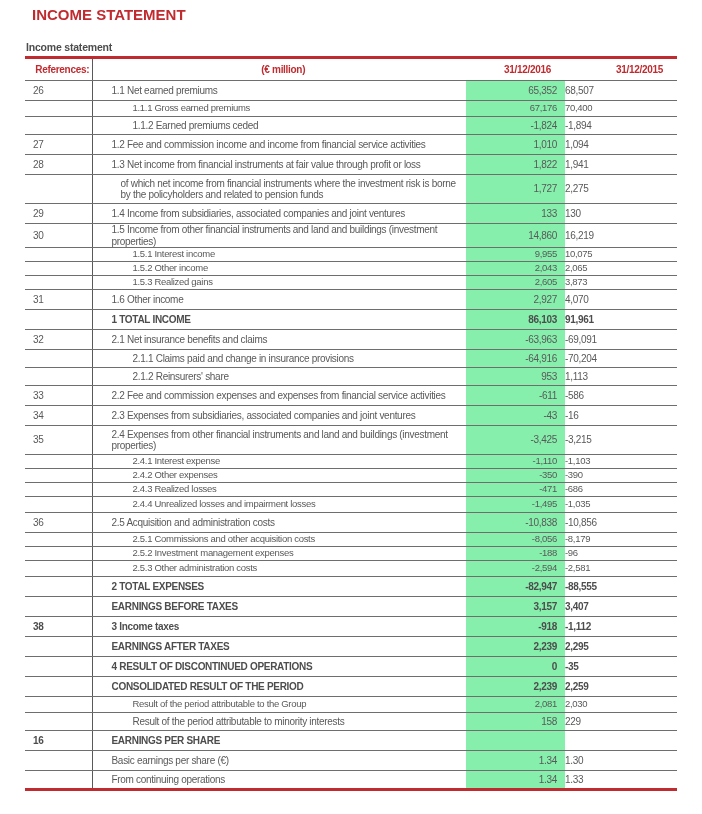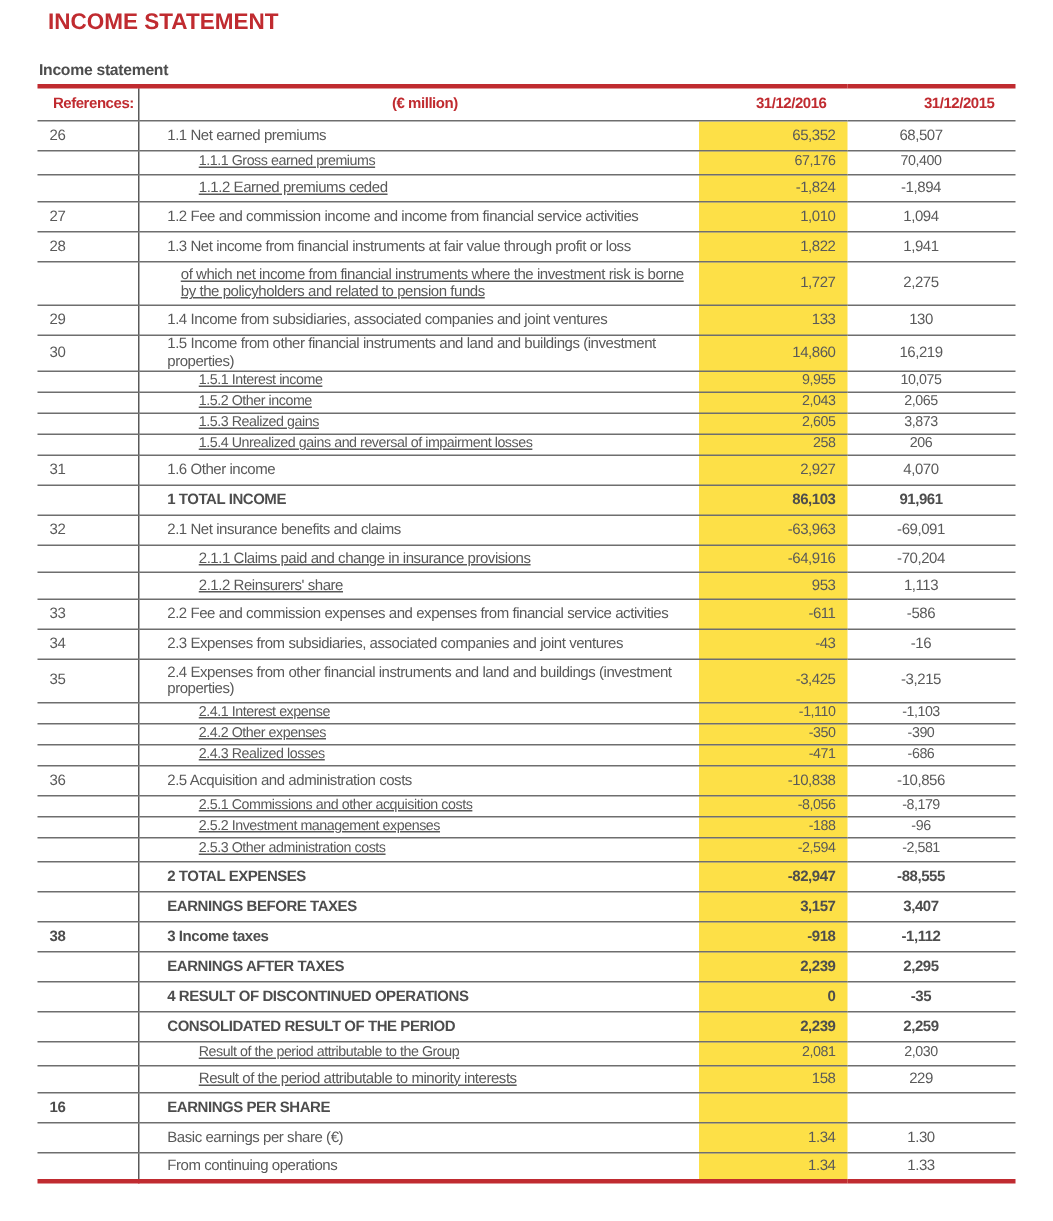--- a/index.html
+++ b/index.html
@@ -27,32 +27,32 @@
     border-bottom:1px solid #6e6e6e;
   }
   th.h-ref,td.c-ref{border-right:1px solid #595959;}
   .stmt-table th{
     height:21px;color:#c02b30;font-weight:bold;text-align:center;font-size:10px;
   }
   th.h-ref{padding-left:8px;}
   th.h-desc{padding-left:8px;}
   th.h-val{text-align:right;padding-right:14px;}
   td.c-ref{padding-left:8px;}
-  td.c-2016{text-align:right;padding-right:8px;background:#fde047;}
-  td.c-2015{text-align:center;padding-right:14px;}
+  td.c-2016{text-align:right;padding-right:8px;background:#86efac;}
+  td.c-2015{text-align:left;padding-right:14px;}
   tr.bold td{font-weight:bold;color:#4d4d4d;margin-left:24px;}
   tr.r-t td{height:19px;}
   tr.r-m td{height:17px;margin-left:32px;}
   tr.r-s td{height:15px;}
   tr.r-x td{height:13px;}
   tr.r-d td{height:28px;}
   tr.r-x td,tr.r-s td{font-size:9.5px;}
   td.ind-0{padding-left:19px;}
-  td.ind-1{padding-left:28px;text-decoration:underline;}
-  td.ind-2{padding-left:40px;text-decoration:underline;}
+  td.ind-1{padding-left:28px;}
+  td.ind-2{padding-left:40px;}
   td.c-desc{padding-right:6px;}
 </style>
 </head>
 <body>
 
 <div class="page-title">INCOME STATEMENT</div>
 <div class="table-caption">Income statement</div>
 
 <table class="stmt-table">
   <colgroup>
@@ -129,26 +129,20 @@
     <td class="c-desc ind-2">1.5.2 Other income</td>
     <td class="c-2016">2,043</td>
     <td class="c-2015">2,065</td>
   </tr>
       <tr class="r-x">
     <td class="c-ref"></td>
     <td class="c-desc ind-2">1.5.3 Realized gains</td>
     <td class="c-2016">2,605</td>
     <td class="c-2015">3,873</td>
   </tr>
-      <tr class="r-x">
-    <td class="c-ref"></td>
-    <td class="c-desc ind-2">1.5.4 Unrealized gains and reversal of impairment losses</td>
-    <td class="c-2016">258</td>
-    <td class="c-2015">206</td>
-  </tr>
       <tr class="r-t">
     <td class="c-ref">31</td>
     <td class="c-desc ind-0">1.6 Other income</td>
     <td class="c-2016">2,927</td>
     <td class="c-2015">4,070</td>
   </tr>
       <tr class="r-t bold">
     <td class="c-ref"></td>
     <td class="c-desc ind-0">1 TOTAL INCOME</td>
     <td class="c-2016">86,103</td>
@@ -201,20 +195,26 @@
     <td class="c-desc ind-2">2.4.2 Other expenses</td>
     <td class="c-2016">-350</td>
     <td class="c-2015">-390</td>
   </tr>
       <tr class="r-x">
     <td class="c-ref"></td>
     <td class="c-desc ind-2">2.4.3 Realized losses</td>
     <td class="c-2016">-471</td>
     <td class="c-2015">-686</td>
   </tr>
+      <tr class="r-s">
+    <td class="c-ref"></td>
+    <td class="c-desc ind-2">2.4.4 Unrealized losses and impairment losses</td>
+    <td class="c-2016">-1,495</td>
+    <td class="c-2015">-1,035</td>
+  </tr>
       <tr class="r-t">
     <td class="c-ref">36</td>
     <td class="c-desc ind-0">2.5 Acquisition and administration costs</td>
     <td class="c-2016">-10,838</td>
     <td class="c-2015">-10,856</td>
   </tr>
       <tr class="r-x">
     <td class="c-ref"></td>
     <td class="c-desc ind-2">2.5.1 Commissions and other acquisition costs</td>
     <td class="c-2016">-8,056</td>

